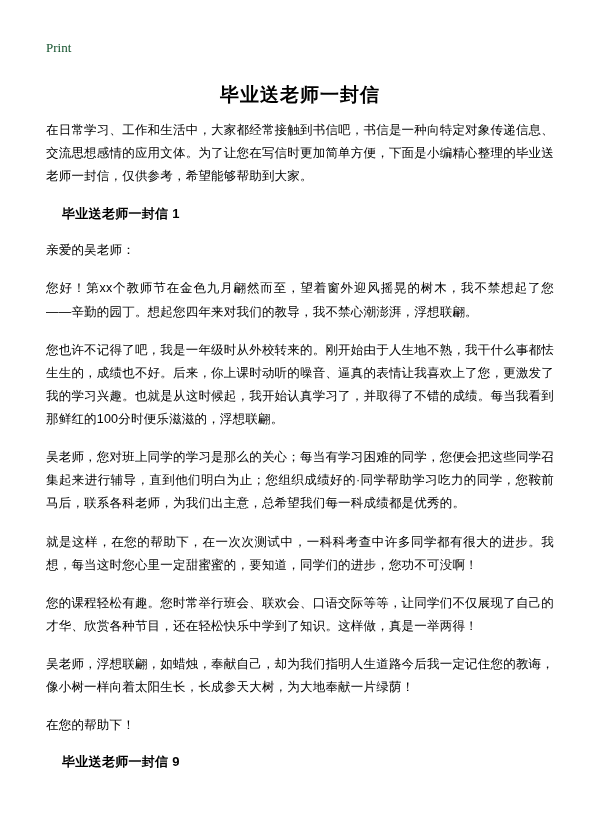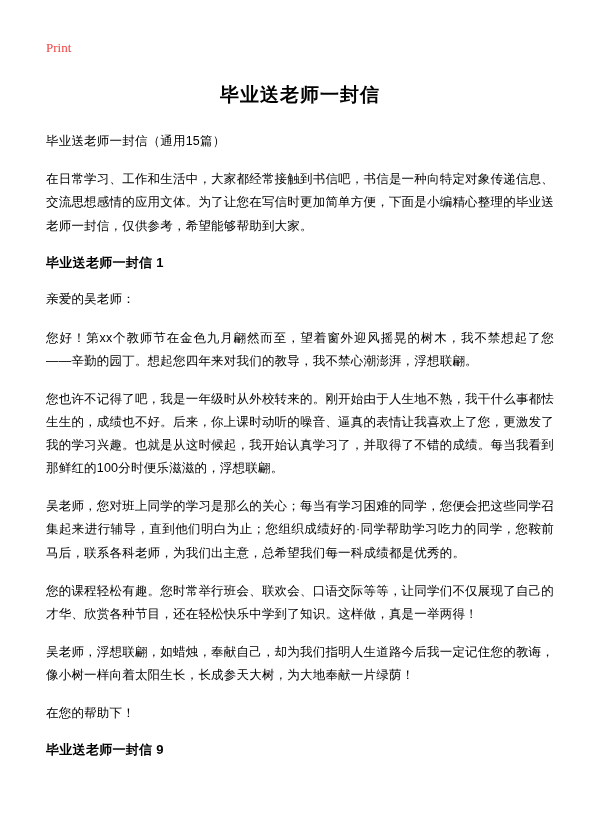--- a/index.html
+++ b/index.html
@@ -16,65 +16,65 @@
   }
   .page {
     position: relative;
     width: 600px;
     height: 828px;
     box-sizing: border-box;
     padding: 40px 46px 0 46px;
   }
   .print-link {
     font-size: 13px;
-    color: #ef4444;
+    color: #14532d;
     line-height: 1.2;
     margin: 0 0 26px 0;
     font-family: "Liberation Serif", serif;
     cursor: pointer;
   }
   .doc-title {
     text-align: center;
     font-size: 19px;
     font-weight: bold;
     letter-spacing: 1px;
-    margin: 0 0 22px 0;
+    margin: 0 0 11px 0;
     line-height: 1.4;
   }
   p.body-text {
     font-size: 12.5px;
     line-height: 1.85;
     margin: 0 0 15px 0;
     text-align: justify;
     letter-spacing: 0.2px;
   }
   h2.sec-title {
     font-size: 13px;
     font-weight: bold;
-    margin: 0 0 15px 0;
+    margin: 0 0 15px 16px;
     line-height: 1.6;
     letter-spacing: 0.3px;
   }
 </style>
 </head>
 <body>
 
 <div class="page">
 
   <div class="print-link">Print</div>
 
   <h1 class="doc-title">毕业送老师一封信</h1>
 
   <div id="doc-body">
-      <p class="body-text">毕业送老师一封信（通用15篇）</p>
       <p class="body-text">在日常学习、工作和生活中，大家都经常接触到书信吧，书信是一种向特定对象传递信息、交流思想感情的应用文体。为了让您在写信时更加简单方便，下面是小编精心整理的毕业送老师一封信，仅供参考，希望能够帮助到大家。</p>
       <h2 class="sec-title">毕业送老师一封信 1</h2>
       <p class="body-text">亲爱的吴老师：</p>
       <p class="body-text">您好！第xx个教师节在金色九月翩然而至，望着窗外迎风摇晃的树木，我不禁想起了您——辛勤的园丁。想起您四年来对我们的教导，我不禁心潮澎湃，浮想联翩。</p>
       <p class="body-text">您也许不记得了吧，我是一年级时从外校转来的。刚开始由于人生地不熟，我干什么事都怯生生的，成绩也不好。后来，你上课时动听的噪音、逼真的表情让我喜欢上了您，更激发了我的学习兴趣。也就是从这时候起，我开始认真学习了，并取得了不错的成绩。每当我看到那鲜红的100分时便乐滋滋的，浮想联翩。</p>
       <p class="body-text">吴老师，您对班上同学的学习是那么的关心；每当有学习困难的同学，您便会把这些同学召集起来进行辅导，直到他们明白为止；您组织成绩好的·同学帮助学习吃力的同学，您鞍前马后，联系各科老师，为我们出主意，总希望我们每一科成绩都是优秀的。</p>
+      <p class="body-text">就是这样，在您的帮助下，在一次次测试中，一科科考查中许多同学都有很大的进步。我想，每当这时您心里一定甜蜜蜜的，要知道，同学们的进步，您功不可没啊！</p>
       <p class="body-text">您的课程轻松有趣。您时常举行班会、联欢会、口语交际等等，让同学们不仅展现了自己的才华、欣赏各种节目，还在轻松快乐中学到了知识。这样做，真是一举两得！</p>
       <p class="body-text">吴老师，浮想联翩，如蜡烛，奉献自己，却为我们指明人生道路今后我一定记住您的教诲，像小树一样向着太阳生长，长成参天大树，为大地奉献一片绿荫！</p>
       <p class="body-text">在您的帮助下！</p>
       <h2 class="sec-title">毕业送老师一封信 9</h2>
     </div>
 
 </div>
 
 </body></html>

